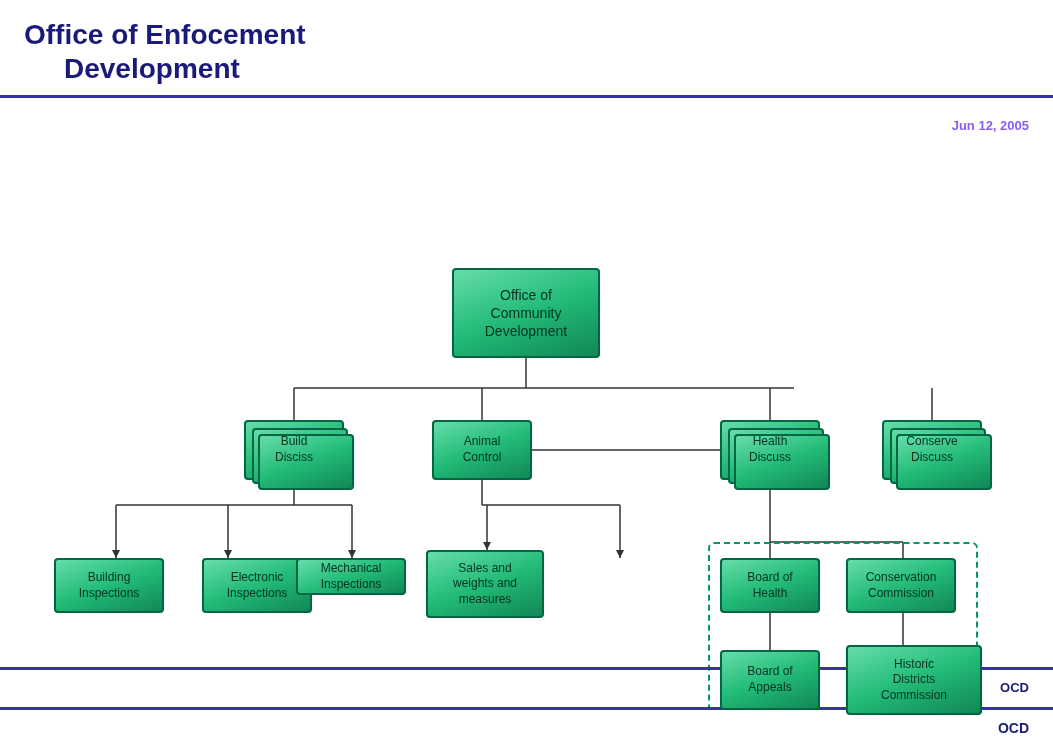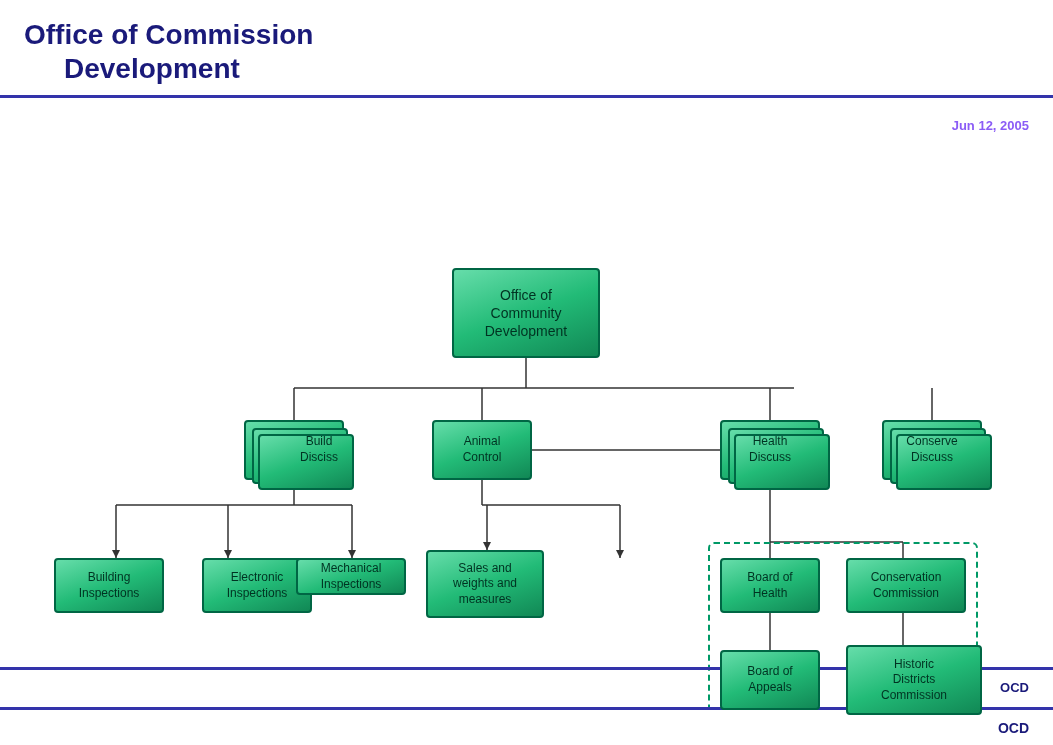--- a/index.html
+++ b/index.html
@@ -130,21 +130,21 @@
       background: #fff;
     }
   </style>
 </head>
 <body>
 
 <div class="page-wrapper">
 
   <div class="header">
     <div class="header-title">
-      <span>Office of Commission</span><br>
+      <span>Office of Enfocement</span><br>
       <span style="padding-left:40px;">Development</span>
     </div>
   </div>
 
   <div class="main" style="top:110px; position:absolute; width:100%; height:597px;">
 
     <div class="date-label">Jun 12, 2005</div>
 
     <svg class="connectors">
 
@@ -185,21 +185,21 @@
     </svg>
 
     <div class="dashed-group" style="left:708px; top:432px; width:270px; height:198px;">
       <div class="dashed-group-label">Boards and commissions</div>
     </div>
 
     <div class="node" style="left:452px; top:158px; width:148px; height:90px; font-size:14px;">
       <span>Office of<br>Community<br>Development</span>
     </div>
 
-    <div class="node node-stacked" style="left:244px; top:310px; width:100px; height:60px; z-index:2;justify-content:flex-end;">
+    <div class="node node-stacked" style="left:244px; top:310px; width:100px; height:60px; z-index:2;">
       <span>Build<br>Disciss</span>
     </div>
 
     <div class="node" style="left:432px; top:310px; width:100px; height:60px;">
       <span>Animal<br>Control</span>
     </div>
 
     <div class="node node-stacked" style="left:720px; top:310px; width:100px; height:60px; z-index:2;">
       <span>Health<br>Discuss</span>
     </div>
@@ -222,21 +222,21 @@
 
     <div class="node" style="left:426px; top:440px; width:118px; height:68px;">
       <span>Sales and<br>weights and<br>measures</span>
     </div>
 
 
     <div class="node" style="left:720px; top:448px; width:100px; height:55px; z-index:3;">
       <span>Board of<br>Health</span>
     </div>
 
-    <div class="node" style="left:846px; top:448px; width:120px; height:55px; z-index:3;">
+    <div class="node" style="left:846px; top:448px; width:110px; height:55px; z-index:3;">
       <span>Conservation<br>Commission</span>
     </div>
 
     <div class="node" style="left:720px; top:540px; width:100px; height:60px; z-index:3;">
       <span>Board of<br>Appeals</span>
     </div>
 
     <div class="node" style="left:846px; top:535px; width:136px; height:70px; z-index:3;">
       <span>Historic<br>Districts<br>Commission</span>
     </div>

